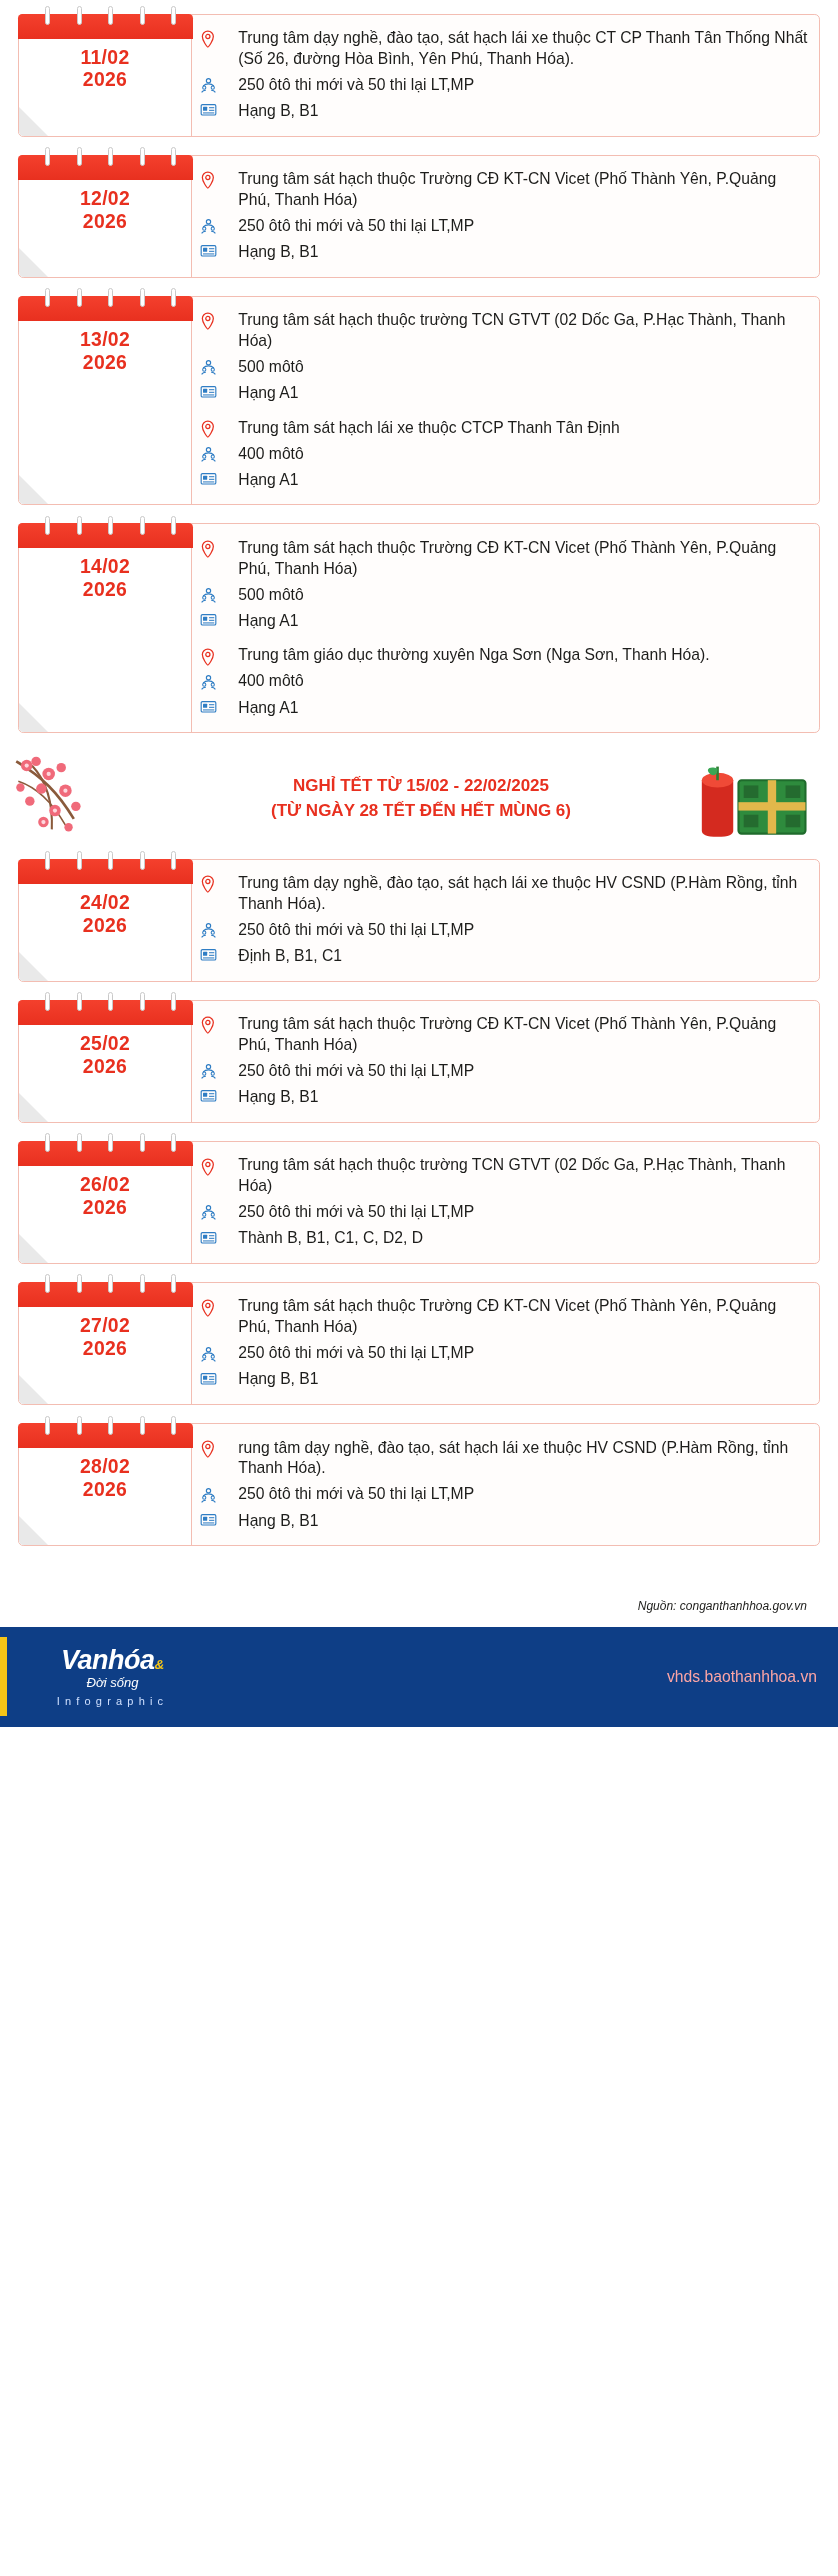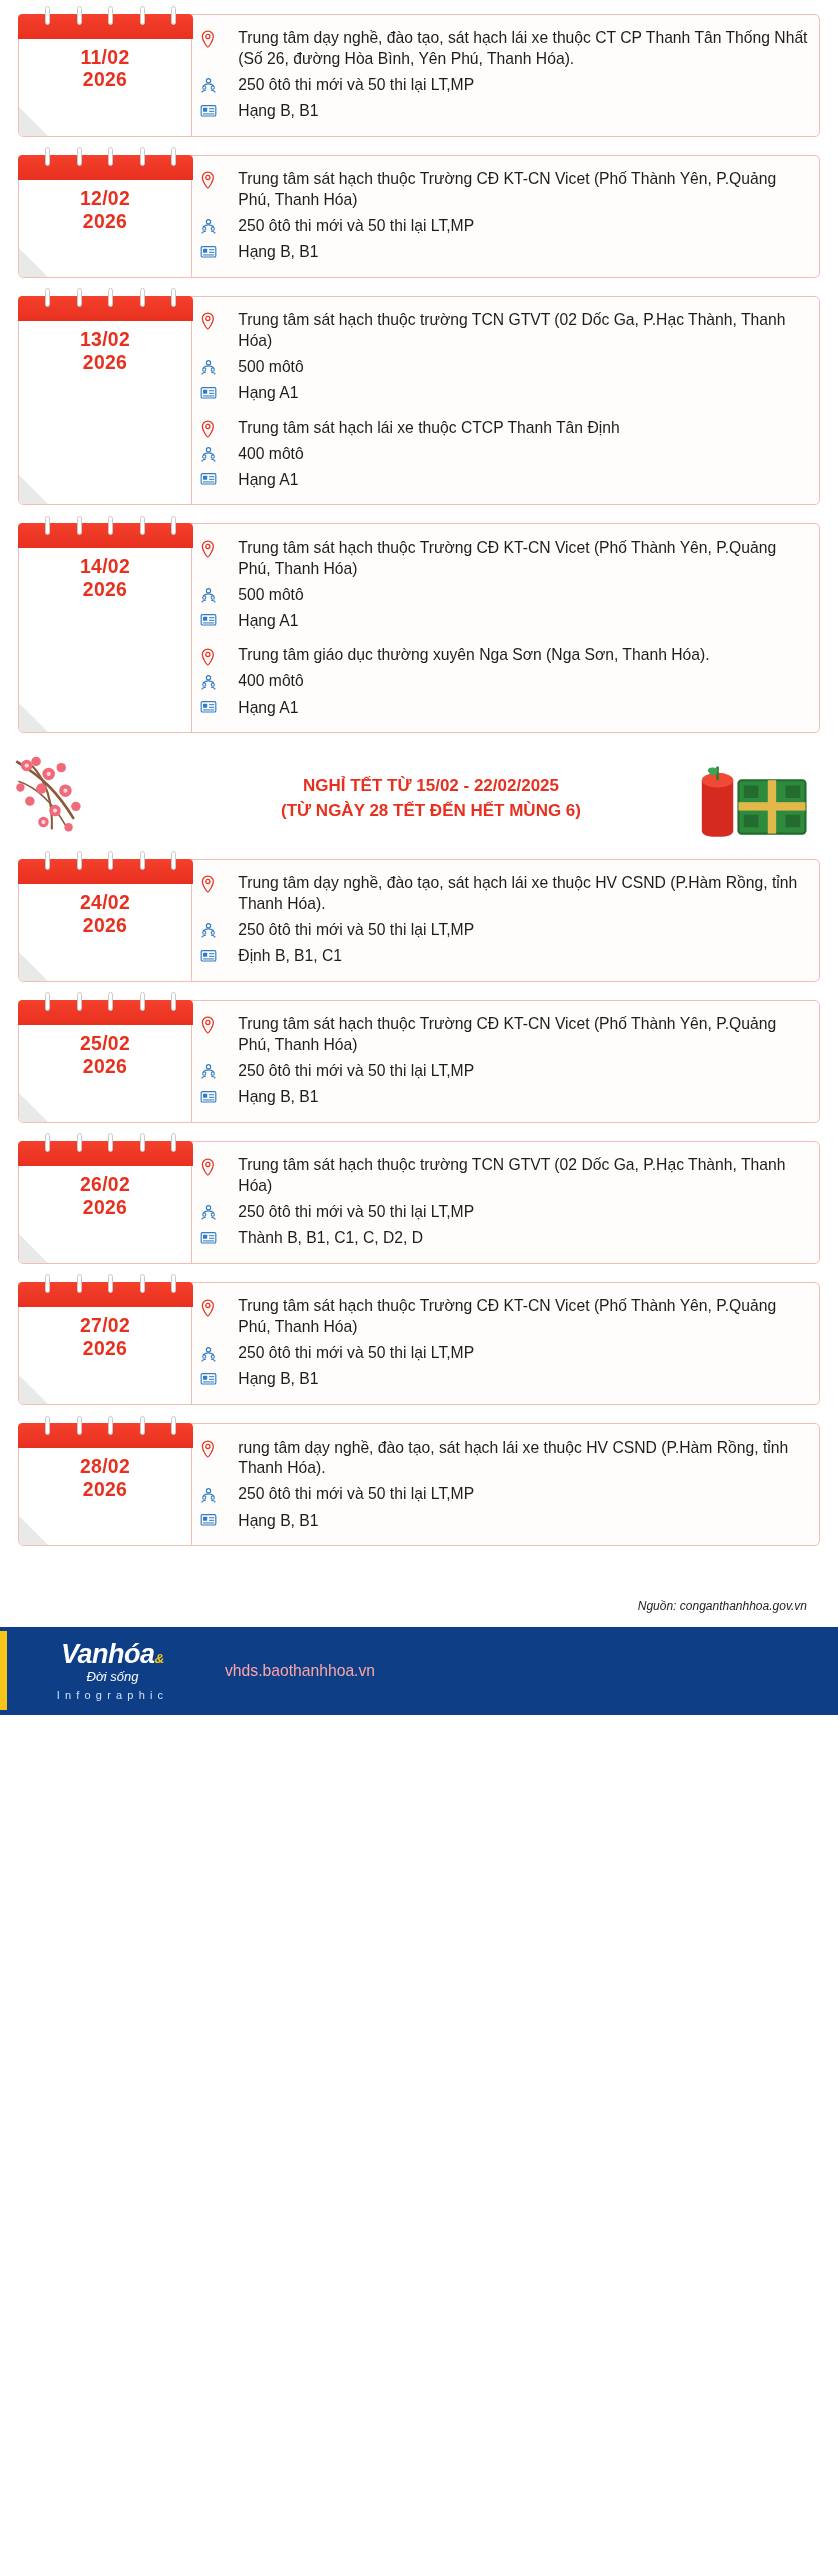--- a/index.html
+++ b/index.html
@@ -87,41 +87,41 @@
   }
   .item { padding:2.1px 0 3.1px 0; }
   .item + .item { margin-top:8.4px; }
 
   .line {
     display:flex;
     align-items:flex-start;
     gap:21px;
     margin-bottom:5.2px;
   }
-  .line:last-child { margin-bottom:0;align-items:center; }
+  .line:last-child { margin-bottom:0; }
   .line .txt {
     font-size:15.7px;
     line-height:1.33;
     color:#1d1d1b;
   }
   .ico { flex:0 0 18px; width:18px; height:20px; display:flex; align-items:flex-start; justify-content:center; padding-top:2.1px; }
   .ico svg { display:block; }
 
   
   .tet {
     position:relative;
     margin:0 0 15.7px 0;
     height:92px;
     width:838px;
     overflow:hidden;
     background:#ffffff;
   }
   .tet-text {
     position:absolute;
-    left:169px; top:23px;
+    left:159px; top:23px;
     width:524px;
     text-align:center;
     color:#e8301f;
     font-size:17px;
     font-weight:bold;
     line-height:1.45;
   }
   .blossom { position:absolute; left:10.5px; top:5.2px; width:157px; height:84px; }
   .lucky { position:absolute; right:21px; top:6.3px; width:178px; height:82px; }
 
@@ -131,24 +131,25 @@
     padding:5.2px 31px 13.6px 0;
     font-size:12px;
     font-style:italic;
     color:#1d1d1b;
     margin-top:48px;
   }
 
   
   .footer {
     position:relative;
-    height:88px;
+    height:100px;
     background:#0e3e86;
     display:flex;
     align-items:center;
+    justify-content:space-between;
     padding:0 21px 0 0;
   }
   .footer-logo-wrap{
     position:relative;
     width:225px; height:79px;
     display:flex; flex-direction:column; align-items:center; justify-content:center;
   }
   .logo-main {
     color:#ffffff;
     font-size:27px;

